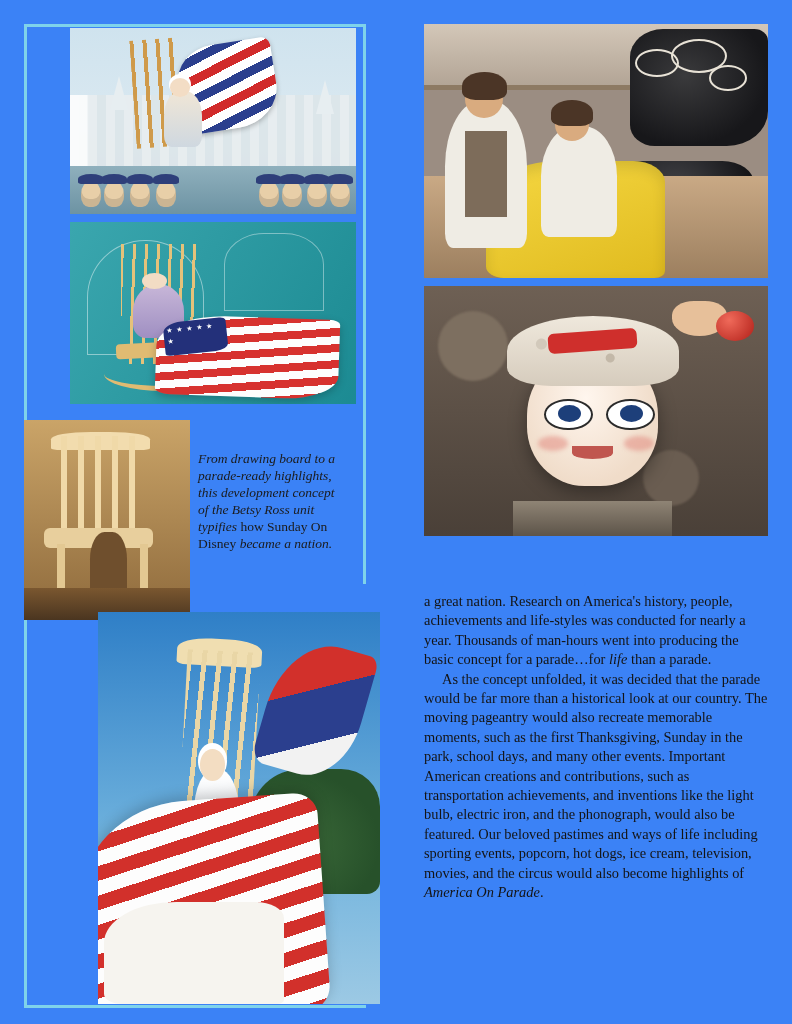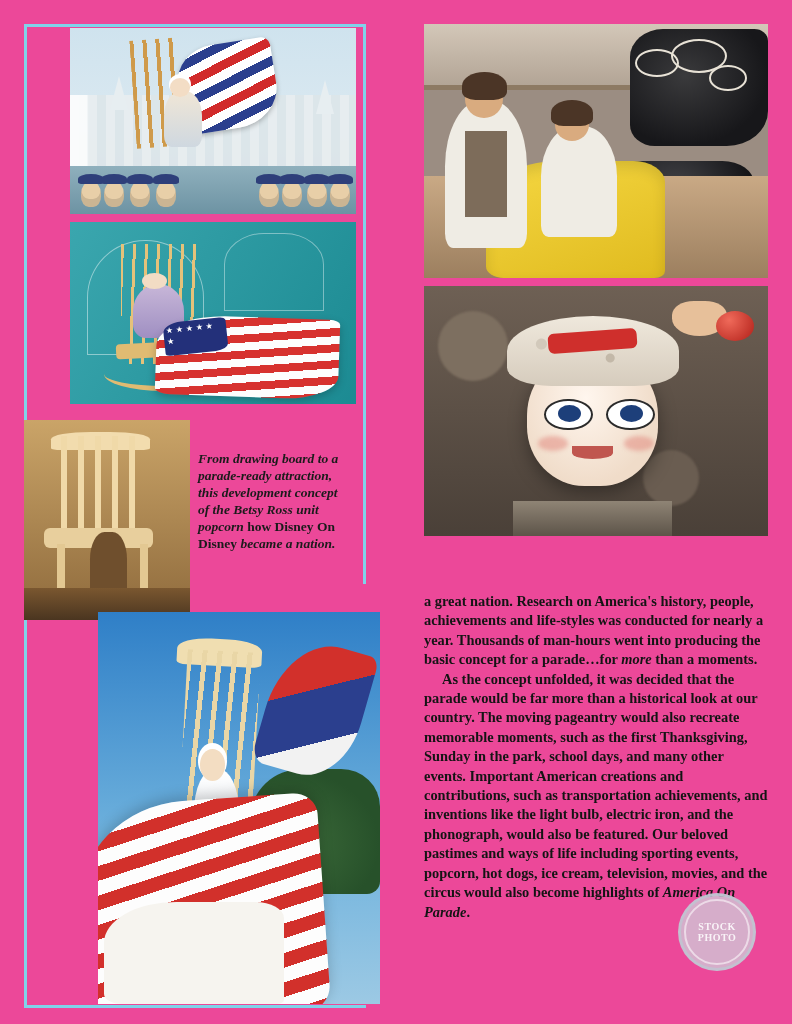--- a/index.html
+++ b/index.html
@@ -12,22 +12,21 @@
     height: 1024px;
     position: relative;
     overflow: hidden;
     font-family: "Liberation Serif", serif;
     color: #1a1a1a;
   }
 
   .page {
     position: absolute;
     inset: 0;
-    background: #ec4899;
-    font-weight: bold;
+    background: #3b82f6;
   }
 
   
   .blue-rule-v {
     position: absolute;
     background: #7fd3ea;
   }
   .blue-rule-h {
     position: absolute;
     background: #7fd3ea;
@@ -429,24 +428,24 @@
     <div class="seat"></div>
     <div class="leg" style="left:20%; top:62%; height:22%;"></div>
     <div class="leg" style="left:70%; top:62%; height:22%;"></div>
     <div class="rocker"></div>
     <div class="worker"></div>
     <div class="darkfloor"></div>
   </div>
 
   <div class="caption" style="left:198px; top:450px; width:158px;">
     <span class="it">From drawing board to a</span><br>
-    <span class="it">parade-ready attraction,</span><br>
+    <span class="it">parade-ready highlights,</span><br>
     <span class="it">this development concept</span><br>
     <span class="it">of the Betsy Ross unit</span><br>
-    <span class="it">popcorn</span><span class="rm"> how Disney On</span><br>
+    <span class="it">typifies</span><span class="rm"> how Sunday On</span><br>
     <span class="rm">Disney </span><span class="it">became a nation.</span>
   </div>
 
   <div class="photo ph6" style="left:98px; top:612px; width:282px; height:392px;">
     <div class="sky"></div>
     <div class="trees"></div>
     <div class="crest"></div>
     <div class="chairback"></div>
     <div class="redswoop"></div>
     <div class="lady"></div>
@@ -486,21 +485,18 @@
     <div class="ribbon"></div>
     <div class="eye" style="left:35%; top:45%;"></div>
     <div class="eye" style="left:53%; top:45%;"></div>
     <div class="cheek" style="left:33%; top:60%;"></div>
     <div class="cheek" style="left:58%; top:60%;"></div>
     <div class="mouth"></div>
     <div class="stand"></div>
   </div>
 
   <div class="bodycol" style="left:424px; top:592px; width:344px;">
-    <p><span>a great nation. Research on America's history, people, achievements and life-styles was conducted for nearly a year. Thousands of man-hours went into producing the basic concept for a parade…for </span><em>more</em><span> than a moments.</span></p>
+    <p><span>a great nation. Research on America's history, people, achievements and life-styles was conducted for nearly a year. Thousands of man-hours went into producing the basic concept for a parade…for </span><em>life</em><span> than a parade.</span></p>
     <p class="indent"><span>As the concept unfolded, it was decided that the parade would be far more than a historical look at our country. The moving pageantry would also recreate memorable moments, such as the first Thanksgiving, Sunday in the park, school days, and many other events. Important American creations and contributions, such as transportation achievements, and inventions like the light bulb, electric iron, and the phonograph, would also be featured. Our beloved pastimes and ways of life including sporting events, popcorn, hot dogs, ice cream, television, movies, and the circus would also become highlights of </span><em>America On Parade</em><span>.</span></p>
   </div>
 
-  <div class="watermark">
-    <div class="wm-inner">STOCK PHOTO</div>
-  </div>
 
 </div>
 
 </body></html>

